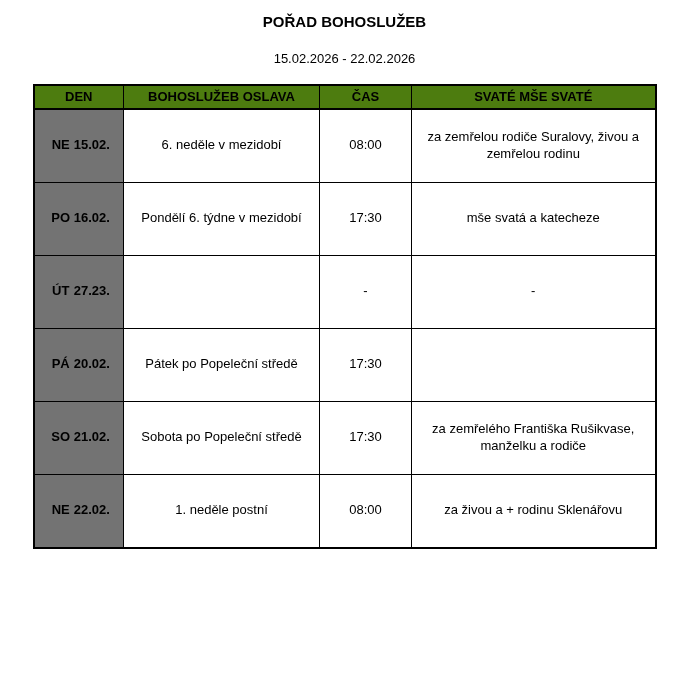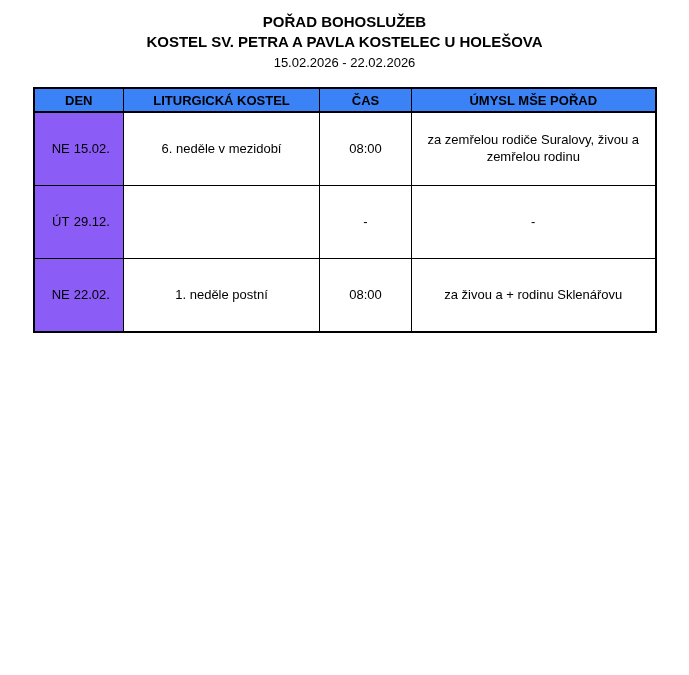--- a/index.html
+++ b/index.html
@@ -22,103 +22,120 @@
   .title-main {
     font-size: 15px;
     font-weight: bold;
   }
   .title-sub {
     font-size: 15px;
     font-weight: bold;
   }
   .title-dates {
     font-size: 13px;
-    margin-top: 1px;
+    margin-top: 18px;
   }
   table.schedule {
     border-collapse: collapse;
     table-layout: fixed;
     width: 622px;
     margin: 16px auto 0 auto;
     border: 2px solid #000000;
   }
   table.schedule th,
   table.schedule td {
     border: 1px solid #000000;
     font-size: 13px;
     overflow: hidden;
   }
   table.schedule th {
-    background: #3b82f6;
+    background: #4d7c0f;
     font-weight: bold;
     height: 20px;
     padding: 1px 4px;
     text-align: center;
     border-bottom: 2px solid #000000;
   }
   table.schedule td {
     height: 66px;
     padding: 3px 8px;
     text-align: center;
     vertical-align: middle;
     line-height: 1.3;
   }
   td.day-cell {
-    background: #8b5cf6;
-    font-weight: normal;
+    background: #737373;
+    font-weight: bold;
     text-align: left;
     padding-left: 8px;
   }
   td.day-cell .day-abbr {
     display: inline-block;
     min-width: 26px;
   }
   col.c-day   { width: 90px; }
   col.c-lit   { width: 196px; }
   col.c-time  { width: 92px; }
   col.c-int   { width: 244px; }
 </style>
 </head>
 <body>
 
 <div class="page">
 
   <div class="titles">
     <div class="title-main">POŘAD BOHOSLUŽEB</div>
-    <div class="title-sub">KOSTEL SV. PETRA A PAVLA KOSTELEC U HOLEŠOVA</div>
     <div class="title-dates">15.02.2026 - 22.02.2026</div>
   </div>
 
   <table class="schedule">
     <colgroup>
       <col class="c-day">
       <col class="c-lit">
       <col class="c-time">
       <col class="c-int">
     </colgroup>
     <thead>
       <tr>
         <th>DEN</th>
-        <th>LITURGICKÁ KOSTEL</th>
+        <th>BOHOSLUŽEB OSLAVA</th>
         <th>ČAS</th>
-        <th>ÚMYSL MŠE POŘAD</th>
+        <th>SVATÉ MŠE SVATÉ</th>
       </tr>
     </thead>
     <tbody id="schedule-body">
         <tr>
           <td class="day-cell"><span class="day-abbr">NE</span><span>15.02.</span></td>
           <td>6. neděle v mezidobí</td>
           <td>08:00</td>
           <td>za zemřelou rodiče Suralovy, živou a zemřelou rodinu</td>
         </tr>
         <tr>
-          <td class="day-cell"><span class="day-abbr">ÚT</span><span>29.12.</span></td>
+          <td class="day-cell"><span class="day-abbr">PO</span><span>16.02.</span></td>
+          <td>Pondělí 6. týdne v mezidobí</td>
+          <td>17:30</td>
+          <td>mše svatá a katecheze</td>
+        </tr>
+        <tr>
+          <td class="day-cell"><span class="day-abbr">ÚT</span><span>27.23.</span></td>
           <td></td>
           <td>-</td>
           <td>-</td>
+        </tr>
+        <tr>
+          <td class="day-cell"><span class="day-abbr">PÁ</span><span>20.02.</span></td>
+          <td>Pátek po Popeleční středě</td>
+          <td>17:30</td>
+          <td></td>
+        </tr>
+        <tr>
+          <td class="day-cell"><span class="day-abbr">SO</span><span>21.02.</span></td>
+          <td>Sobota po Popeleční středě</td>
+          <td>17:30</td>
+          <td>za zemřelého Františka Rušikvase, manželku a rodiče</td>
         </tr>
         <tr>
           <td class="day-cell"><span class="day-abbr">NE</span><span>22.02.</span></td>
           <td>1. neděle postní</td>
           <td>08:00</td>
           <td>za živou a + rodinu Sklenářovu</td>
         </tr>
       </tbody>
   </table>
 

